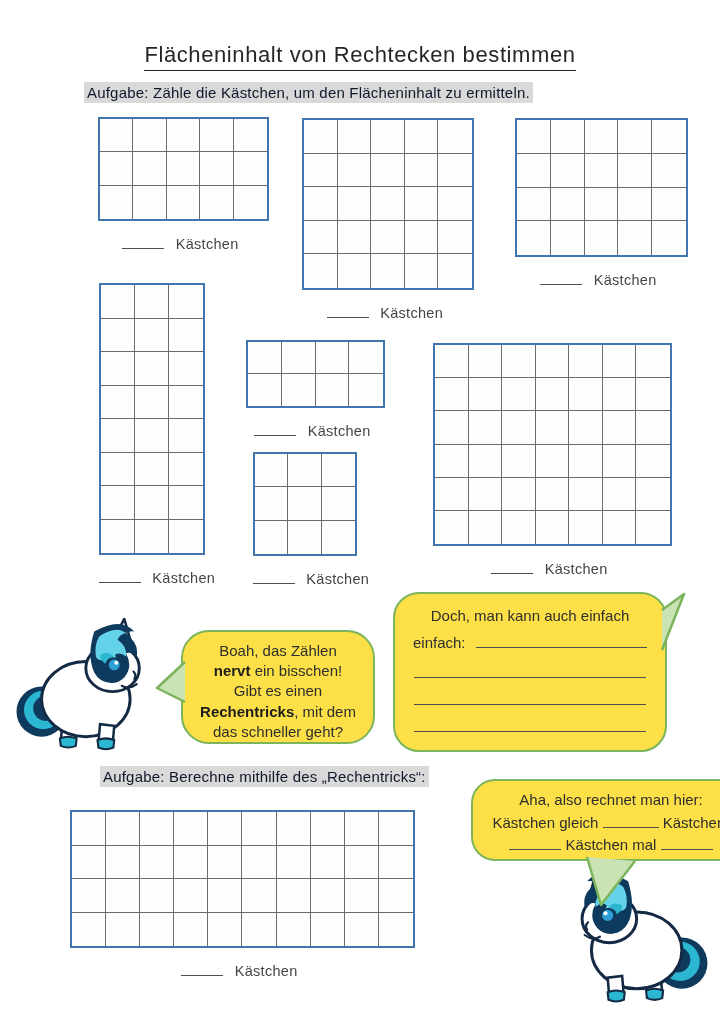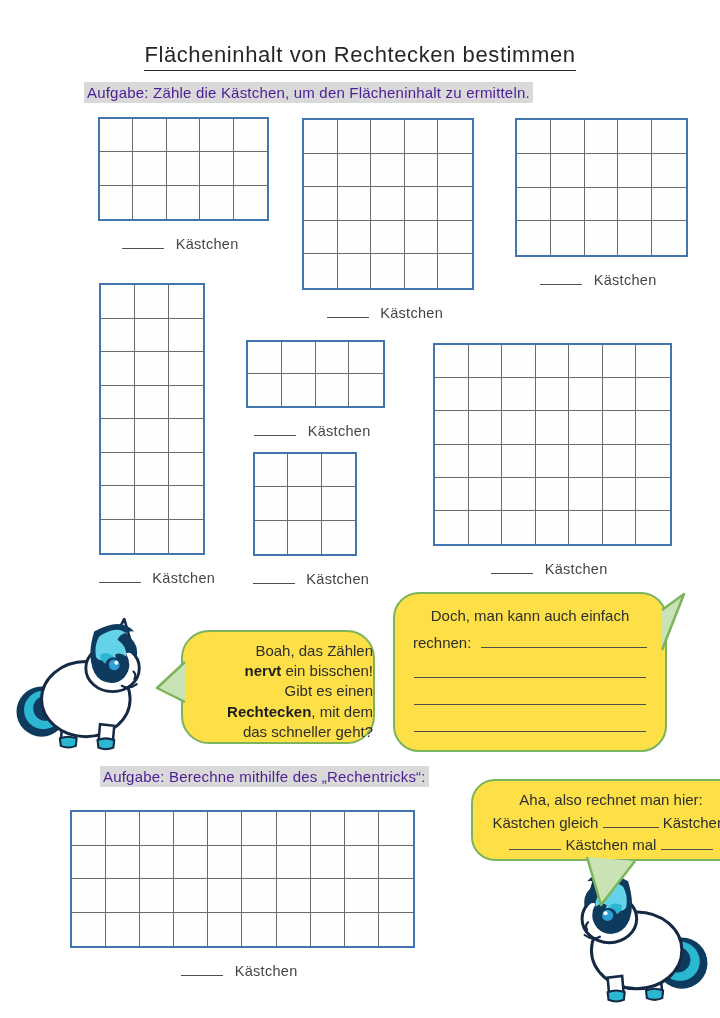--- a/index.html
+++ b/index.html
@@ -6,40 +6,40 @@
   html,body { background:#ffffff; }
   body { font-family:"Liberation Sans", sans-serif; width:720px; }
   .page { position:relative; width:720px; height:1018px; background:#ffffff; overflow:hidden; color:#3a3a3a; }
 
   
   .title { position:absolute; top:42px; left:0; width:100%; text-align:center;
            font-size:22px; letter-spacing:0.6px; color:#262626; }
   .title span { border-bottom:1.6px solid #262626; padding-bottom:3px; }
 
   
-  .task { position:absolute; font-size:15px; color:#4c1d95; letter-spacing:0.2px; }
+  .task { position:absolute; font-size:15px; color:#0f172a; letter-spacing:0.2px; }
   .task span { background:#d9d9d9; padding:2px 3px; }
 
   
   .grid-block { position:absolute; z-index:1;padding-left:6px; }
   .grid { display:grid; border:2.5px solid #4076ad; background:#fefefe; }
   .cell { border-right:1px solid #6a6a6a; border-bottom:1px solid #6a6a6a; }
   .cell.lc { border-right:none; } .cell.lr { border-bottom:none; }
   .grid-label { margin-top:14px; text-align:center; font-size:14.5px; color:#454545;
                 white-space:nowrap; letter-spacing:0.3px; }
   .blank { display:inline-block; border-bottom:1.6px solid #4f4f4f; height:0.95em;
            vertical-align:baseline; }
   .grid-label .word { margin-left:7px; }
 
   
   .bubble { position:absolute; background:#fde047; border:2.5px solid #7cb45b;
             border-radius:28px; z-index:5; font-size:15px; color:#2e2e2e; }
   .bubble .tail { position:absolute; overflow:visible; }
   .bubble-text { position:relative; width:100%; height:100%; }
-  .b1 .bubble-text { padding-top:9px; text-align:right; line-height:20.2px; }
+  .b1 .bubble-text { padding-top:9px; text-align:center; line-height:20.2px; }
   .b2 .bubble-text { padding:13px 18px 0 18px; }
   .b2 .line1 { text-align:center; }
   .b2 .line2 { margin-top:9px; display:flex; align-items:baseline; }
   .b2 .line2 .blank { flex:1; margin-left:10px; height:1em; }
   .b2 .write-line { height:27px; border-bottom:1.6px solid #4f4f4f; margin:0 1px; }
   .b3 .bubble-text { padding-top:8px; text-align:center; line-height:22.5px; }
   b { color:#1d1d1d; }
 
   
   .unicorn { position:absolute; z-index:4; }
@@ -358,33 +358,33 @@
   </div>
 
   <div class="bubble b1" style="left:181px; top:630px; width:194px; height:114px;">
     <svg class="tail" style="left:-26px; top:26px;" width="28" height="70">
       <path d="M 28 4 L 0 30 L 28 44" fill="#c9e3b5" stroke="#7cb45b" stroke-width="2.5" stroke-linejoin="round"></path>
     </svg>
     <div class="bubble-text">
       <div>Boah, das Zählen</div>
       <div><b>nervt</b><span> ein bisschen!</span></div>
       <div>Gibt es einen</div>
-      <div><b>Rechtecken</b><span>, mit dem</span></div>
+      <div><b>Rechentricks</b><span>, mit dem</span></div>
       <div>das schneller geht?</div>
     </div>
   </div>
 
   <div class="bubble b2" style="left:393px; top:592px; width:274px; height:160px; border-radius:26px;">
     <svg class="tail" style="right:-21px; top:0px;" width="24" height="60">
       <path d="M 0 56 L 22 0 L 0 16" fill="#c9e3b5" stroke="#7cb45b" stroke-width="2.5" stroke-linejoin="round"></path>
     </svg>
     <div class="bubble-text">
       <div class="line1">Doch, man kann auch einfach</div>
       <div class="line2">
-        <span>rechnen:</span>
+        <span>einfach:</span>
         <span class="blank"></span>
       </div>
       <div class="write-line"></div>
       <div class="write-line"></div>
       <div class="write-line"></div>
     </div>
   </div>
 
   <div class="task" style="left:84px; top:768px;margin-left:16px;">
     <span>Aufgabe: Berechne mithilfe des „Rechentricks“:</span>

